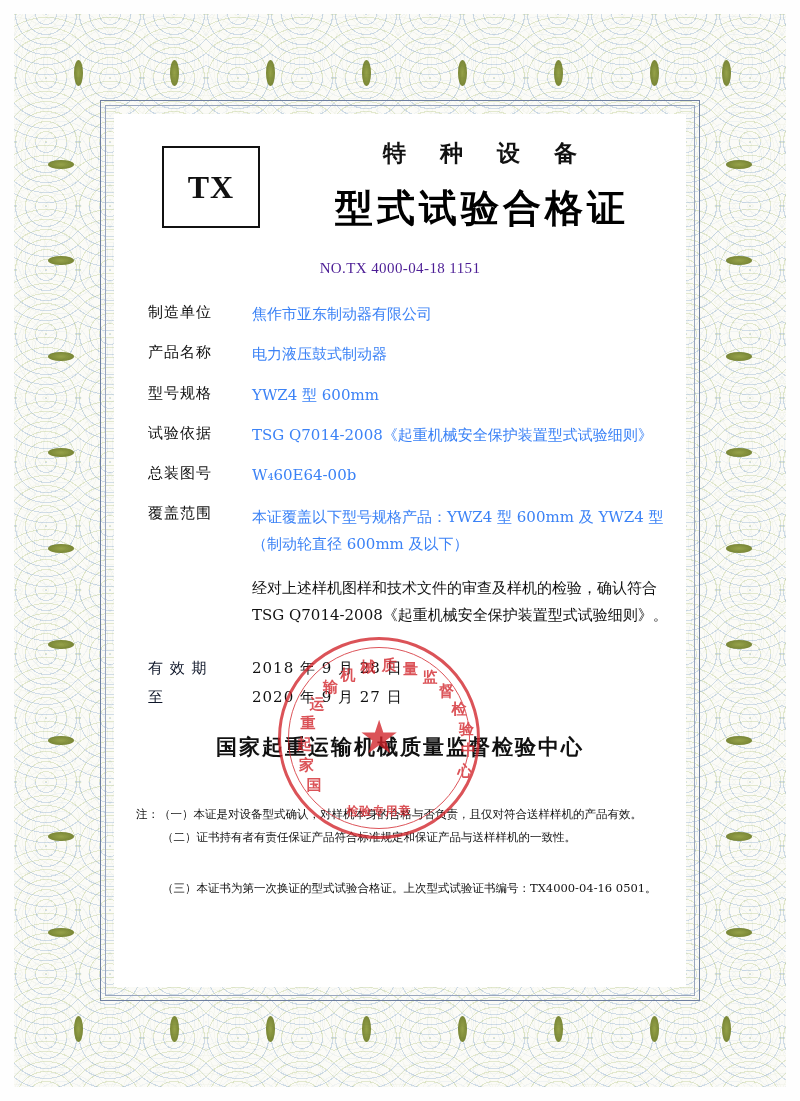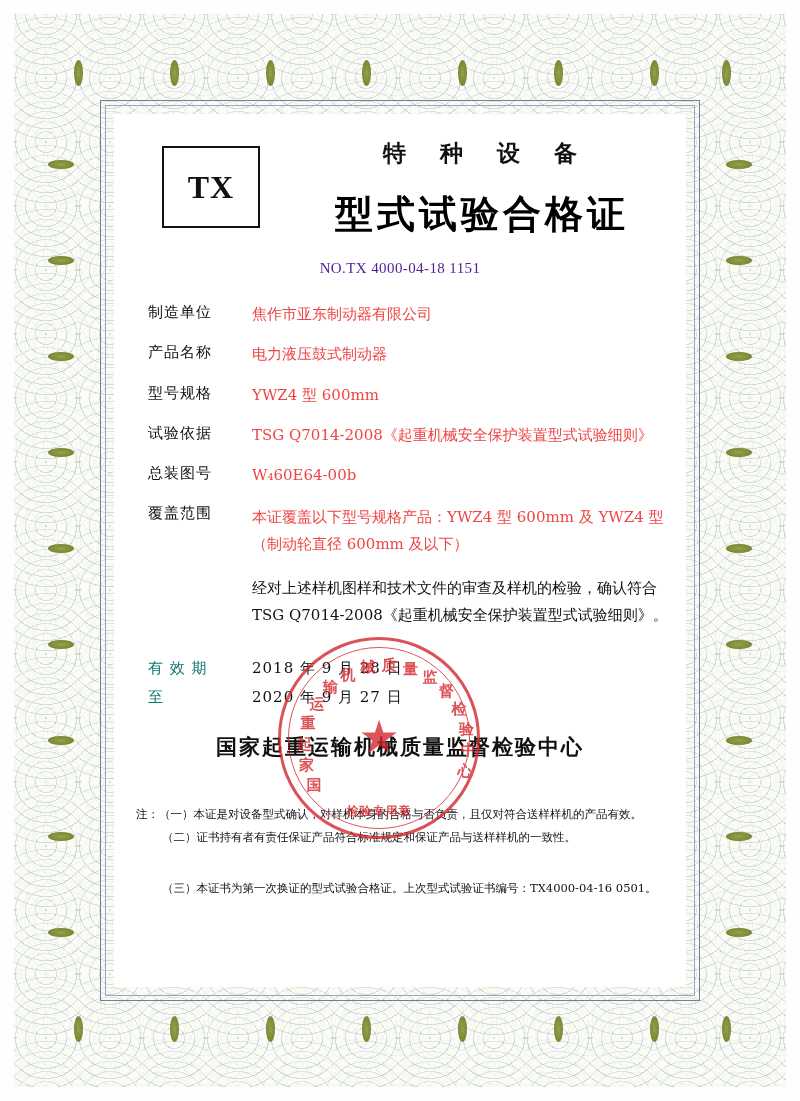--- a/index.html
+++ b/index.html
@@ -139,21 +139,21 @@
   }
   .title-small {
     font-family: "DejaVu Serif", serif;
     font-size: 23px;
     letter-spacing: 13px;
     text-indent: 13px;
     color: #111;
     font-weight: 600;
   }
   .title-large {
-    margin-top: 20px;
+    margin-top: 14px;
     font-family: Liberation Mono, monospace;
     font-size: 38px;
     font-weight: bold;
     letter-spacing: 4px;
     text-indent: 4px;
     color: #000;
   }
 
   .serial {
     margin-top: 16px;
@@ -180,21 +180,21 @@
     font-family: "DejaVu Serif", serif;
     font-size: 15px;
     letter-spacing: 1px;
     color: #111;
   }
   .field-value {
     flex: 1;
     font-family: "DejaVu Serif", serif;
     font-size: 15px;
     line-height: 1.55;
-    color: #ef4444;
+    color: #3b82f6;
   }
 
   .coverage .field-value {
     line-height: 1.78;
   }
 
   .statement {
     margin-top: 14px;
     margin-left: 134px;
     width: 420px;
@@ -214,21 +214,21 @@
     display: flex;
     align-items: baseline;
     margin-bottom: 10px;
   }
   .validity-label {
     width: 104px;
     flex: 0 0 104px;
     font-family: "DejaVu Serif", serif;
     font-size: 15px;
     letter-spacing: 1px;
-    color: #0f766e;
+    color: #0f172a;
   }
   .validity-value {
     font-family: "DejaVu Serif", serif;
     font-size: 15px;
     color: #111;
     letter-spacing: 1px;
   }
 
   
   .seal {

